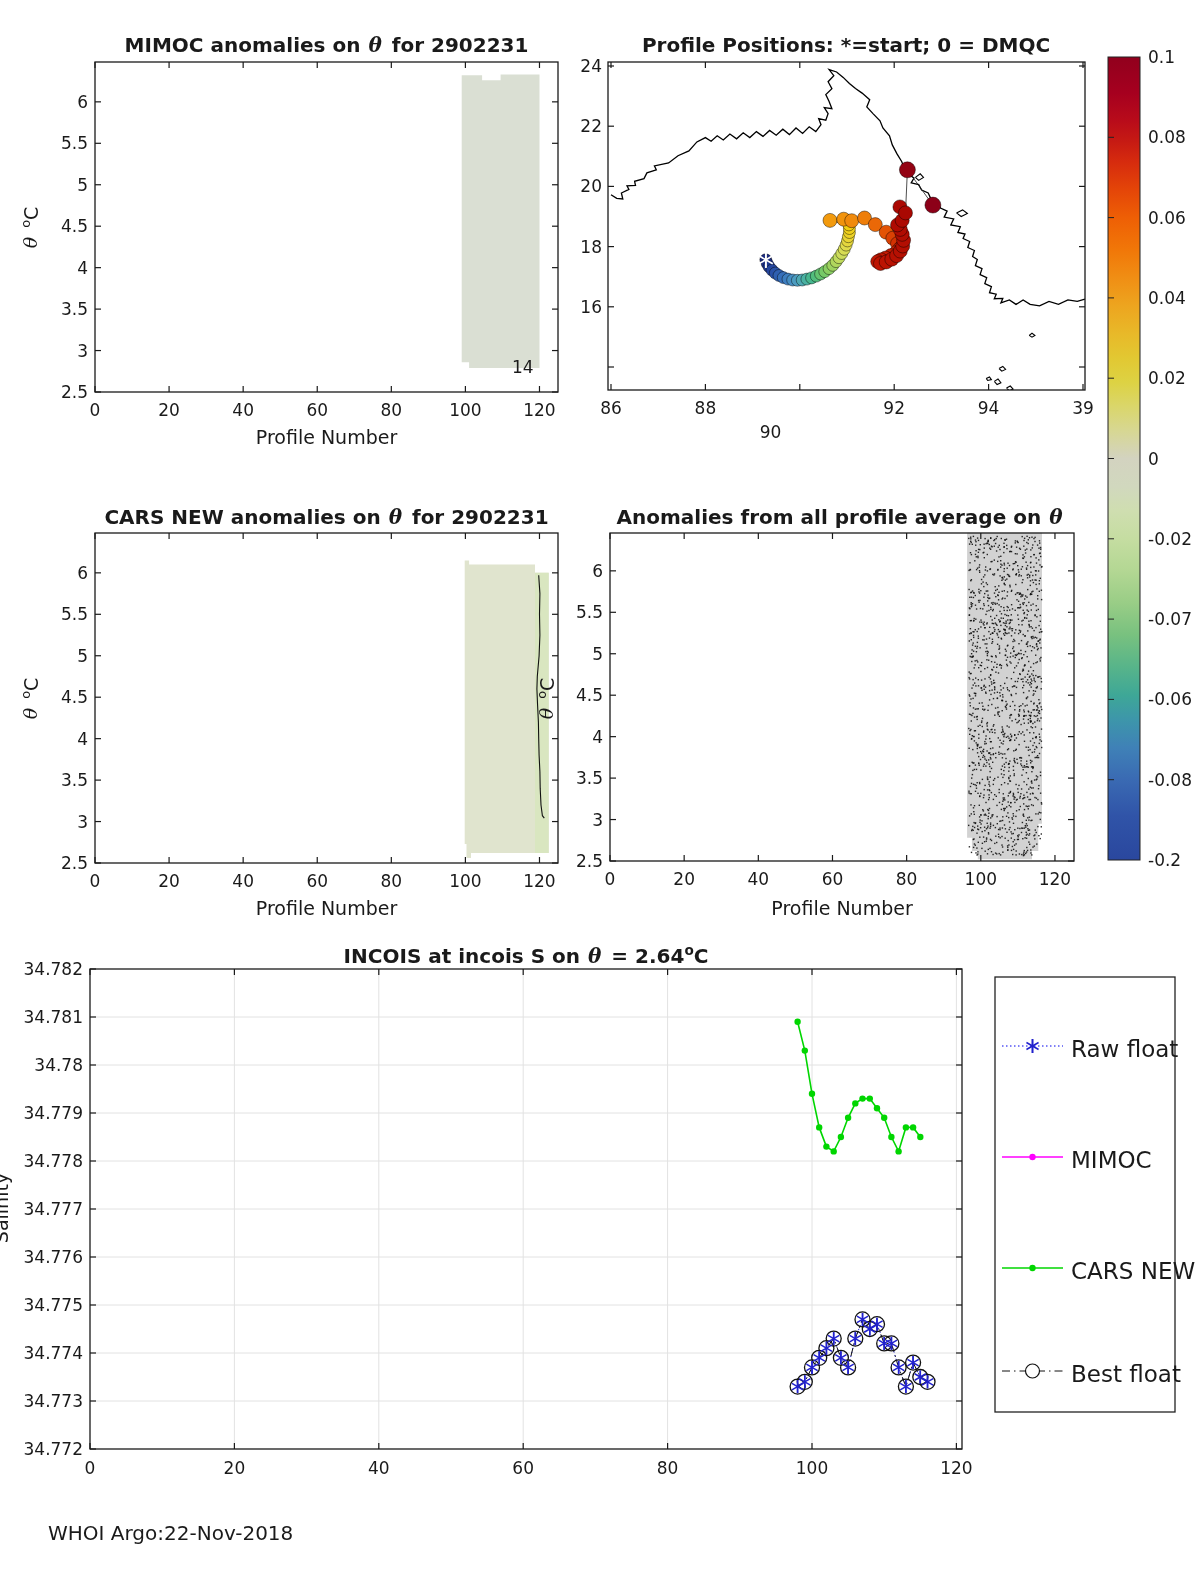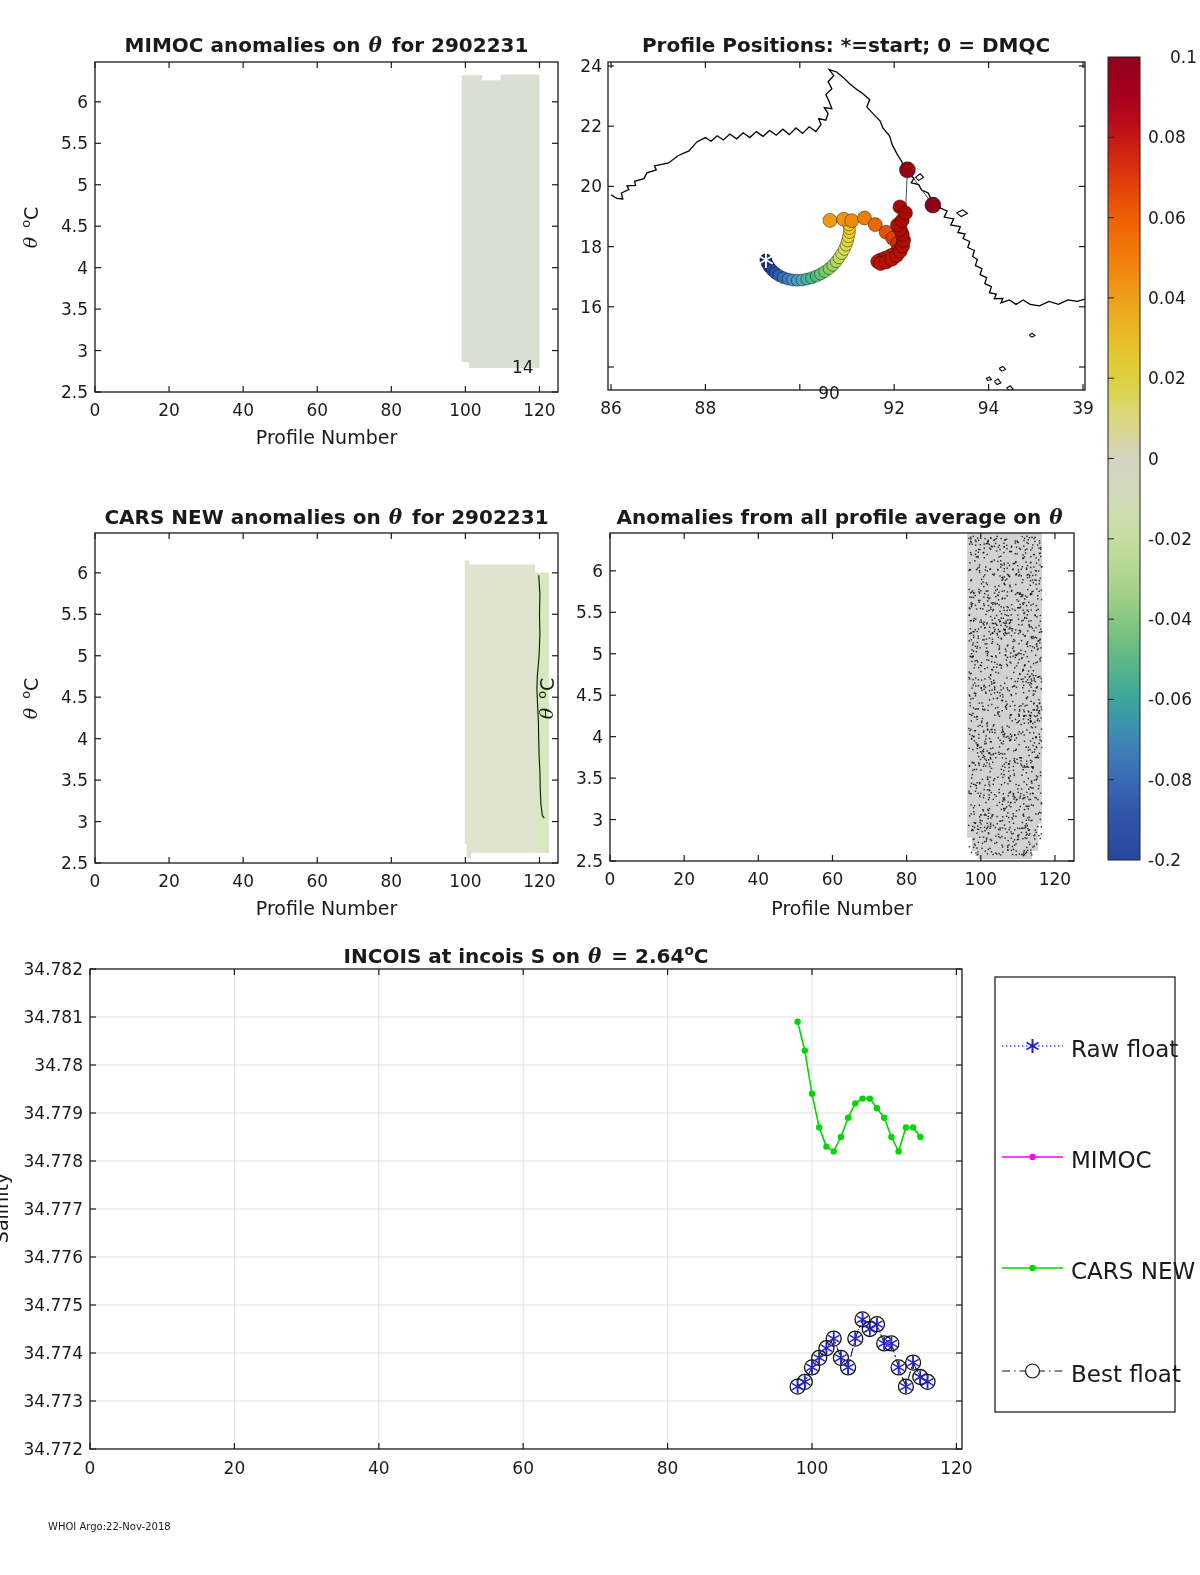--- a/index.html
+++ b/index.html
@@ -8,21 +8,21 @@
   #gfx{position:absolute;left:0;top:0;}
   .txt{position:absolute;white-space:nowrap;color:#1a1a1a;}
   .title{font-weight:bold;font-size:20px;}
   .axlabel{font-size:19px;}
   .tick{font-size:17px;}
   .center{text-align:center;}
   .math{font-family:"DejaVu Serif","Liberation Serif",serif;font-style:italic;margin:0 3px 0 1px;}
   sup{font-size:68%;}
   .rot{transform:translate(-50%,-50%) rotate(-90deg);}
   .legendlab{font-size:23px;}
-  .footer{font-size:10px;}
+  .footer{font-size:20px;}
 </style>
 </head>
 <body>
 
 <div id="figure">
   <svg id="gfx" width="1200" height="1575">
       <g>
         <path d="M461.7 75.3 L482.1 75.3 L482.1 80.3 L500.6 80.3 L500.6 74.5 L539.5 74.5 L539.5 368.0 L469.1 368.0 L469.1 362.2 L461.7 362.2 Z" fill="#dadfd3"></path>
         <rect x="95" y="62" width="463" height="330" fill="none" stroke="#1a1a1a" stroke-width="1.3"></rect>
         <line x1="95" y1="392" x2="95" y2="386" stroke="#1a1a1a" stroke-width="1.2"></line>
@@ -2041,38 +2041,38 @@
     <div class="txt tick" style="left: 513px; width: 90px; text-align: right; top: 560.85px;">6</div>
     <div class="txt tick" style="left: 513px; width: 90px; text-align: right; top: 602.3px;">5.5</div>
     <div class="txt tick" style="left: 513px; width: 90px; text-align: right; top: 643.75px;">5</div>
     <div class="txt tick" style="left: 513px; width: 90px; text-align: right; top: 685.2px;">4.5</div>
     <div class="txt tick" style="left: 513px; width: 90px; text-align: right; top: 726.65px;">4</div>
     <div class="txt tick" style="left: 513px; width: 90px; text-align: right; top: 768.1px;">3.5</div>
     <div class="txt tick" style="left: 513px; width: 90px; text-align: right; top: 809.55px;">3</div>
     <div class="txt tick" style="left: 513px; width: 90px; text-align: right; top: 851px;">2.5</div>
     <div class="txt tick" style="left: 571px; width: 80px; text-align: center; top: 398px;">86</div>
     <div class="txt tick" style="left: 665.4px; width: 80px; text-align: center; top: 398px;">88</div>
-    <div class="txt tick" style="left: 759.8px; width: 80px; text-align: right; top: 383px;">90</div>
+    <div class="txt tick" style="left: 759.8px; width: 80px; text-align: left; top: 422px;">90</div>
     <div class="txt tick" style="left: 854.2px; width: 80px; text-align: center; top: 398px;">92</div>
     <div class="txt tick" style="left: 948.6px; width: 80px; text-align: center; top: 398px;">94</div>
     <div class="txt tick" style="left: 1043px; width: 80px; text-align: center; top: 398px;">39</div>
     <div class="txt tick" style="left: 512px; width: 90px; text-align: right; top: 56px;">24</div>
     <div class="txt tick" style="left: 512px; width: 90px; text-align: right; top: 116.2px;">22</div>
     <div class="txt tick" style="left: 512px; width: 90px; text-align: right; top: 176.4px;">20</div>
     <div class="txt tick" style="left: 512px; width: 90px; text-align: right; top: 236.6px;">18</div>
     <div class="txt tick" style="left: 512px; width: 90px; text-align: right; top: 296.8px;">16</div>
     <div class="txt tick" style="left: 512px; width: 90px; text-align: left; top: 357px;">14</div>
-    <div class="txt tick" style="left: 1148px; top: 47px; margin-left: 22px;">0.1</div>
+    <div class="txt tick" style="left: 1148px; top: 47px;">0.1</div>
     <div class="txt tick" style="left: 1148px; top: 127.3px;">0.08</div>
     <div class="txt tick" style="left: 1148px; top: 207.6px;">0.06</div>
     <div class="txt tick" style="left: 1148px; top: 287.9px;">0.04</div>
     <div class="txt tick" style="left: 1148px; top: 368.2px;">0.02</div>
     <div class="txt tick" style="left: 1148px; top: 448.5px;">0</div>
     <div class="txt tick" style="left: 1148px; top: 528.8px;">-0.02</div>
-    <div class="txt tick" style="left: 1148px; top: 609.1px;">-0.04</div>
+    <div class="txt tick" style="left: 1148px; top: 609.1px;">-0.07</div>
     <div class="txt tick" style="left: 1148px; top: 689.4px;">-0.06</div>
     <div class="txt tick" style="left: 1148px; top: 769.7px;">-0.08</div>
     <div class="txt tick" style="left: 1148px; top: 850px;">-0.2</div>
     <div class="txt tick" style="left: 50px; width: 80px; text-align: center; top: 1458px;">0</div>
     <div class="txt tick" style="left: 194.4px; width: 80px; text-align: center; top: 1458px;">20</div>
     <div class="txt tick" style="left: 338.8px; width: 80px; text-align: center; top: 1458px;">40</div>
     <div class="txt tick" style="left: 483.2px; width: 80px; text-align: center; top: 1458px;">60</div>
     <div class="txt tick" style="left: 627.6px; width: 80px; text-align: center; top: 1458px;">80</div>
     <div class="txt tick" style="left: 772px; width: 80px; text-align: center; top: 1458px;">100</div>
     <div class="txt tick" style="left: 916.4px; width: 80px; text-align: center; top: 1458px;">120</div>

